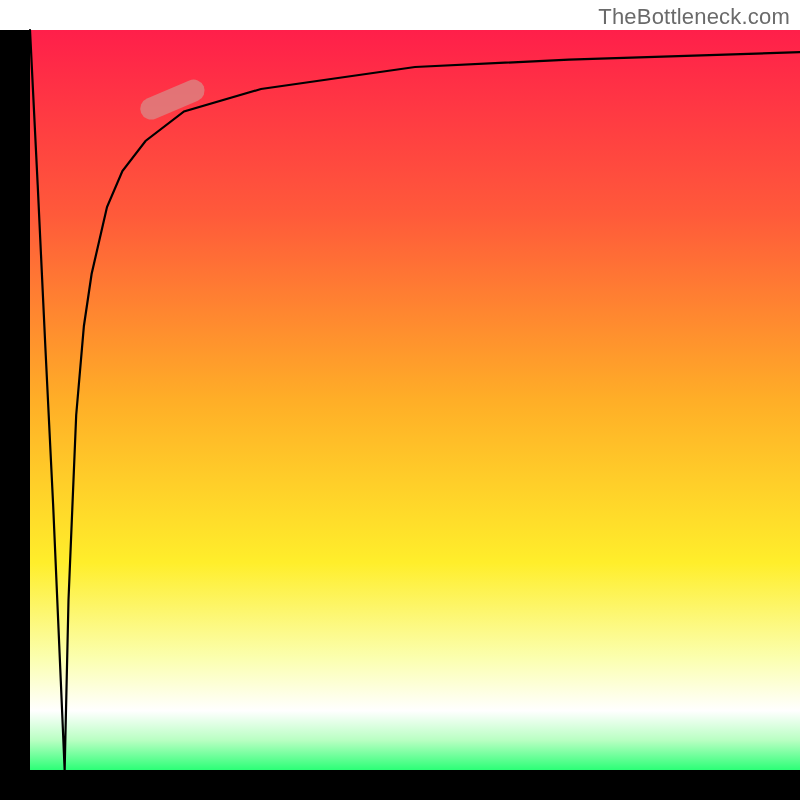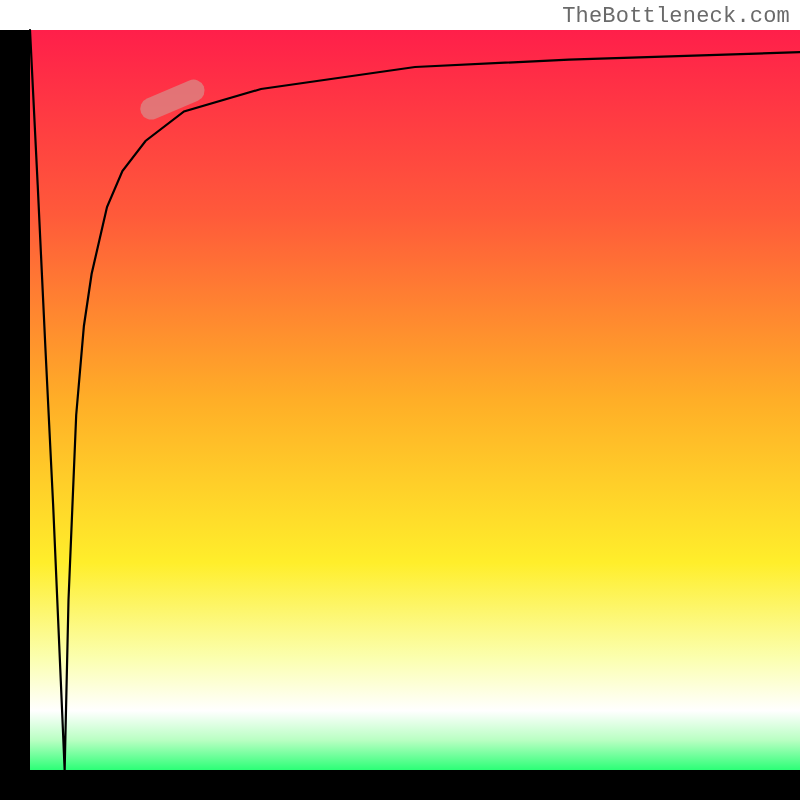--- a/index.html
+++ b/index.html
@@ -20,21 +20,21 @@
     top: 0;
     left: 0;
     width: 800px;
     height: 800px;
     display: block;
   }
   .watermark {
     position: absolute;
     top: 4px;
     right: 10px;
-    font-family: Liberation Mono, monospace;
+    font-family: Liberation Sans, sans-serif;
     font-size: 22px;
     color: #6a6a6a;
     letter-spacing: 0.2px;
     user-select: none;
   }
 </style>
 </head>
 <body>
 
 <div class="container">

